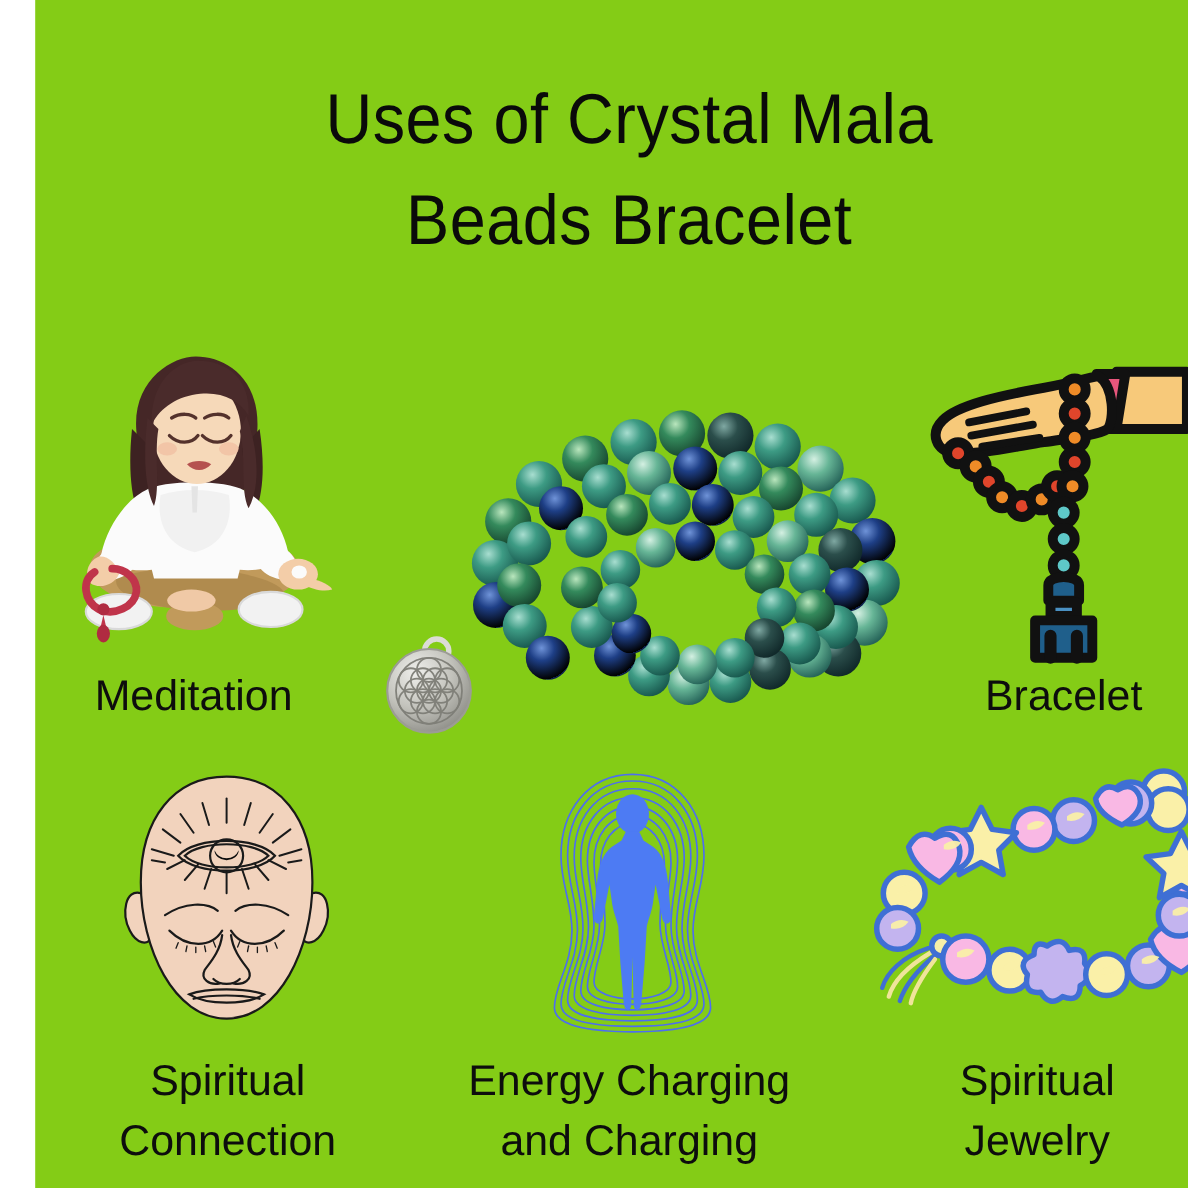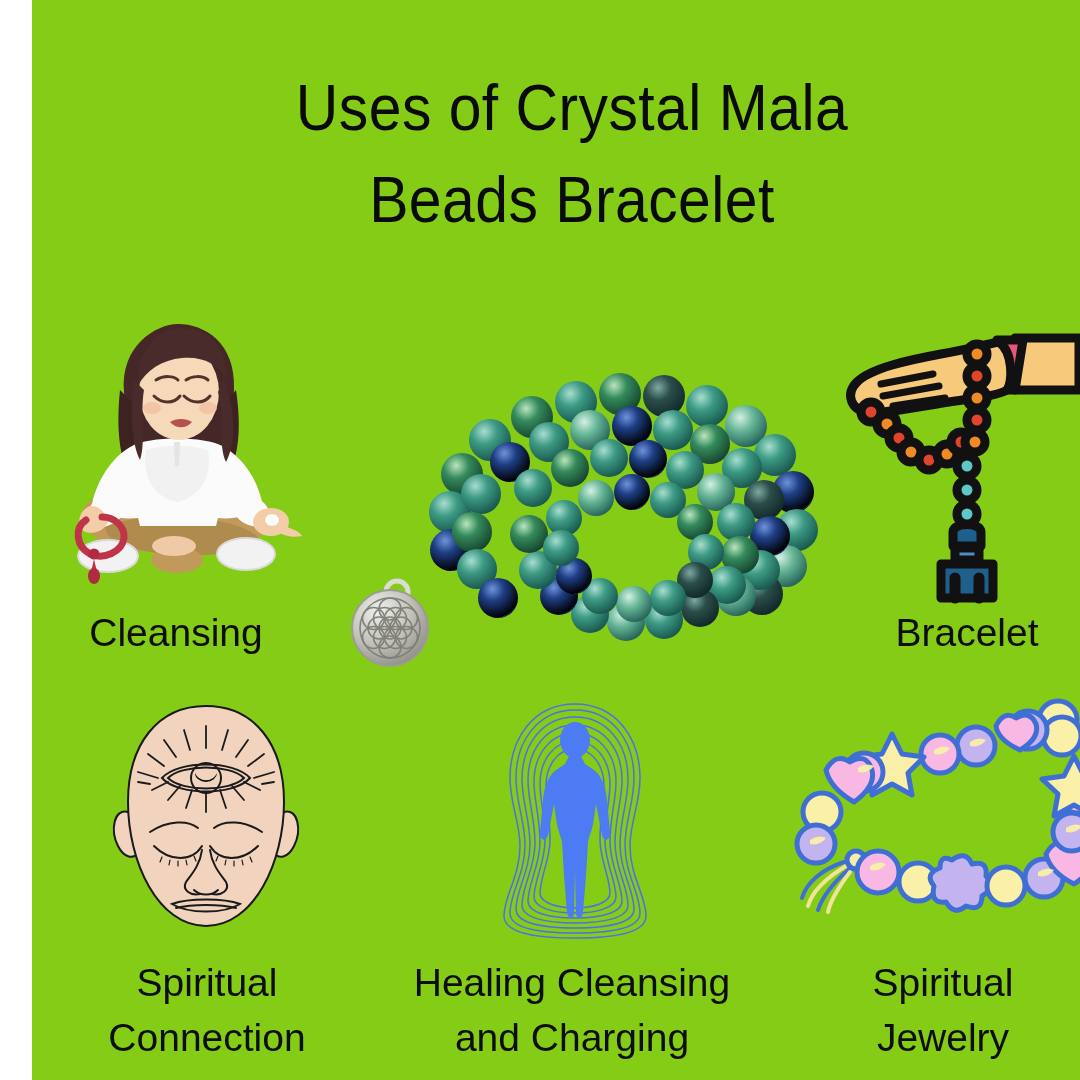--- a/index.html
+++ b/index.html
@@ -148,21 +148,21 @@
 
         <path d="M108 76 C 116 84 128 84 134 76" fill="none" stroke="#54322c" stroke-width="3" stroke-linecap="round"></path>
         <path d="M138 76 C 146 84 158 84 164 76" fill="none" stroke="#54322c" stroke-width="3" stroke-linecap="round"></path>
 
         <ellipse cx="106" cy="88" rx="9" ry="6" fill="#f0bda2" opacity="0.75"></ellipse>
         <ellipse cx="162" cy="88" rx="9" ry="6" fill="#f0bda2" opacity="0.75"></ellipse>
 
         <path d="M124 102 C 130 98 140 98 146 102 C 140 109 130 109 124 102 Z" fill="#b5514f"></path>
       </svg>
     </div>
-    <div class="cell-label">Cleansing</div>
+    <div class="cell-label">Meditation</div>
   </div>
 
   <div class="cell" id="cell-center">
     <div class="art">
       <svg width="500" height="350" viewBox="0 0 500 350">
         <defs>
           <radialGradient id="bTeal" cx="36%" cy="30%" r="72%">
             <stop offset="0%" stop-color="#a8ded0"></stop>
             <stop offset="42%" stop-color="#3d9b84"></stop>
             <stop offset="100%" stop-color="#19594f"></stop>
@@ -446,21 +446,21 @@
           <path d="M79 56 L91 56 L95 64 L104 70 C 112 76 116 88 117 100
                    L120 132 C 121 140 114 143 112 135 L106 104 L104 118
                    C 103 128 100 134 98 142 L96 176 L93 212 C 92 220 86 220 86 212
                    L85 170 L84 212 C 84 220 78 220 77 212 L74 176 L72 142
                    C 70 134 67 128 66 118 L64 104 L58 135
                    C 56 143 49 140 50 132 L53 100 C 54 88 58 76 66 70
                    L75 64 Z"></path>
         </g>
       </svg>
     </div>
-    <div class="cell-label">Healing Cleansing
+    <div class="cell-label">Energy Charging
 and Charging</div>
   </div>
 
   <div class="cell" id="cell-jewelry">
     <div class="art" style="top:20px;">
       <svg width="290" height="210" viewBox="0 0 290 210">
         <g stroke="#3f6fd4" stroke-width="5" stroke-linejoin="round" stroke-linecap="round">
 
           <g fill="none" stroke-width="4">
             <path d="M44 142 C 20 150 6 164 2 178" stroke="#3f6fd4"></path>

